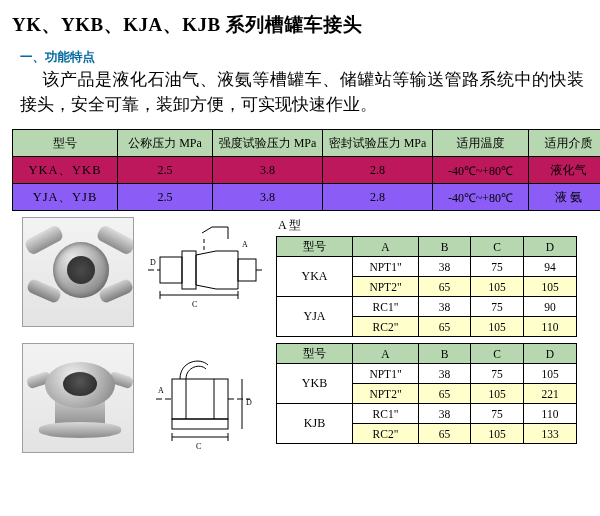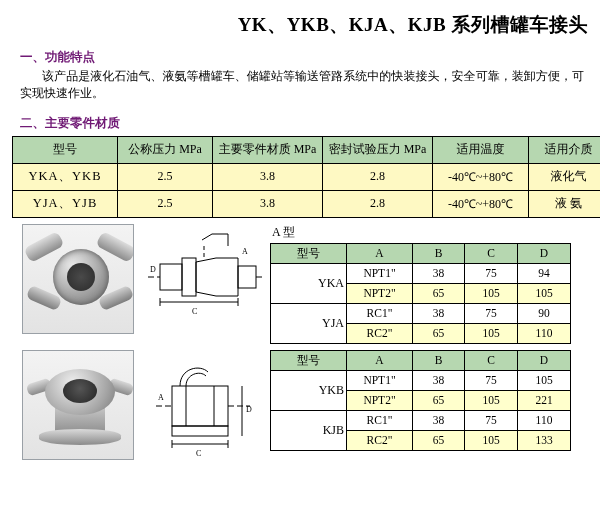--- a/index.html
+++ b/index.html
@@ -16,36 +16,36 @@
     overflow: hidden;
   }
   .page {
     width: 600px;
     height: 516px;
     position: relative;
     box-sizing: border-box;
     padding: 0 12px;
   }
   .title {
-    text-align: right;
+    text-align: left;
     font-size: 19px;
     font-weight: bold;
     letter-spacing: 0.5px;
     padding-top: 12px;
     padding-bottom: 8px;
     font-family: "Liberation Serif", serif;
   }
   .section-head {
-    color: #701a75;
+    color: #0369a1;
     font-weight: bold;
     font-size: 12.5px;
     margin: 3px 0 2px 8px;
   }
   .para {
-    font-size: 12px;
+    font-size: 17px;
     line-height: 1.45;
     margin: 0 4px 12px 8px;
     text-align: justify;
   }
   .para .indent { display: inline-block; width: 22px; }
   .material-line {
     font-size: 12.5px;
     margin: 2px 0 0 8px;
   }
   .material-line .gap { display: inline-block; width: 28px; }
@@ -62,22 +62,22 @@
     text-align: center;
     font-size: 12px;
     height: 24px;
     padding: 1px 2px;
     font-family: "Liberation Serif", serif;
   }
   table.perf thead th {
     background: #b6d7b0;
     font-weight: normal;
   }
-  table.perf tbody tr.r1 td { background: #fef9c3; }
-  table.perf tbody tr.r2 td { background: #fef9c3; }
+  table.perf tbody tr.r1 td { background: #be185d; }
+  table.perf tbody tr.r2 td { background: #8b5cf6; }
   table.perf td.name { font-size: 12.5px; letter-spacing: 1px; }
 
   
   .dim-area {
     margin-top: 6px;
     position: relative;
   }
   .dim-row {
     display: flex;
     align-items: flex-start;
@@ -99,21 +99,21 @@
     height: 110px;
     box-sizing: border-box;
     position: relative;
     overflow: hidden;
     background: #ffffff;
     flex: 0 0 auto;
     margin-left: 8px;
   }
   .dim-table-wrap {
     flex: 0 0 auto;
-    margin-left: 6px;
+    margin-left: 12px;
     width: 300px;
   }
   .type-label {
     font-size: 12px;
     margin: 0 0 2px 2px;
   }
   table.dim {
     border-collapse: collapse;
     width: 300px;
     table-layout: fixed;
@@ -125,21 +125,21 @@
     height: 19px;
     padding: 0 2px;
     font-family: "Liberation Serif", serif;
   }
   table.dim thead th {
     background: #b6d7b0;
     font-weight: normal;
   }
   table.dim td.white { background: #ffffff; }
   table.dim td.yellow { background: #ffffcc; }
-  table.dim td.model { font-size: 12px; text-align: right; }
+  table.dim td.model { font-size: 12px; }
 
   
   .p1-ring {
     position: absolute; left: 30px; top: 24px;
     width: 56px; height: 56px; border-radius: 50%;
     background: radial-gradient(circle at 35% 30%, #e9e9e9, #9d9d9d 60%, #6f6f6f);
     box-shadow: inset 0 0 6px #555;
   }
   .p1-hole {
     position: absolute; left: 44px; top: 38px;
@@ -208,37 +208,36 @@
 </head>
 <body>
 
 <div class="page">
 
   <div class="title">YK、YKB、KJA、KJB 系列槽罐车接头</div>
 
   <div class="section-head">一、功能特点</div>
   <div class="para"><span class="indent"></span><span>该产品是液化石油气、液氨等槽罐车、储罐站等输送管路系统中的快装接头，安全可靠，装卸方便，可实现快速作业。</span></div>
 
-  <div class="section-head">二、主要零件材质</div>
 
 
   <table class="perf">
     <colgroup>
       <col style="width:105px">
         <col style="width:95px">
         <col style="width:110px">
         <col style="width:110px">
         <col style="width:96px">
         <col style="width:80px">
     </colgroup>
     <thead>
       <tr>
         <th>型号</th>
         <th>公称压力 MPa</th>
-        <th>主要零件材质 MPa</th>
+        <th>强度试验压力 MPa</th>
         <th>密封试验压力 MPa</th>
         <th>适用温度</th>
         <th>适用介质</th>
       </tr>
     </thead>
     <tbody>
       <tr class="r1">
         <td class="name">YKA、YKB</td>
         <td>2.5</td>
         <td>3.8</td>

